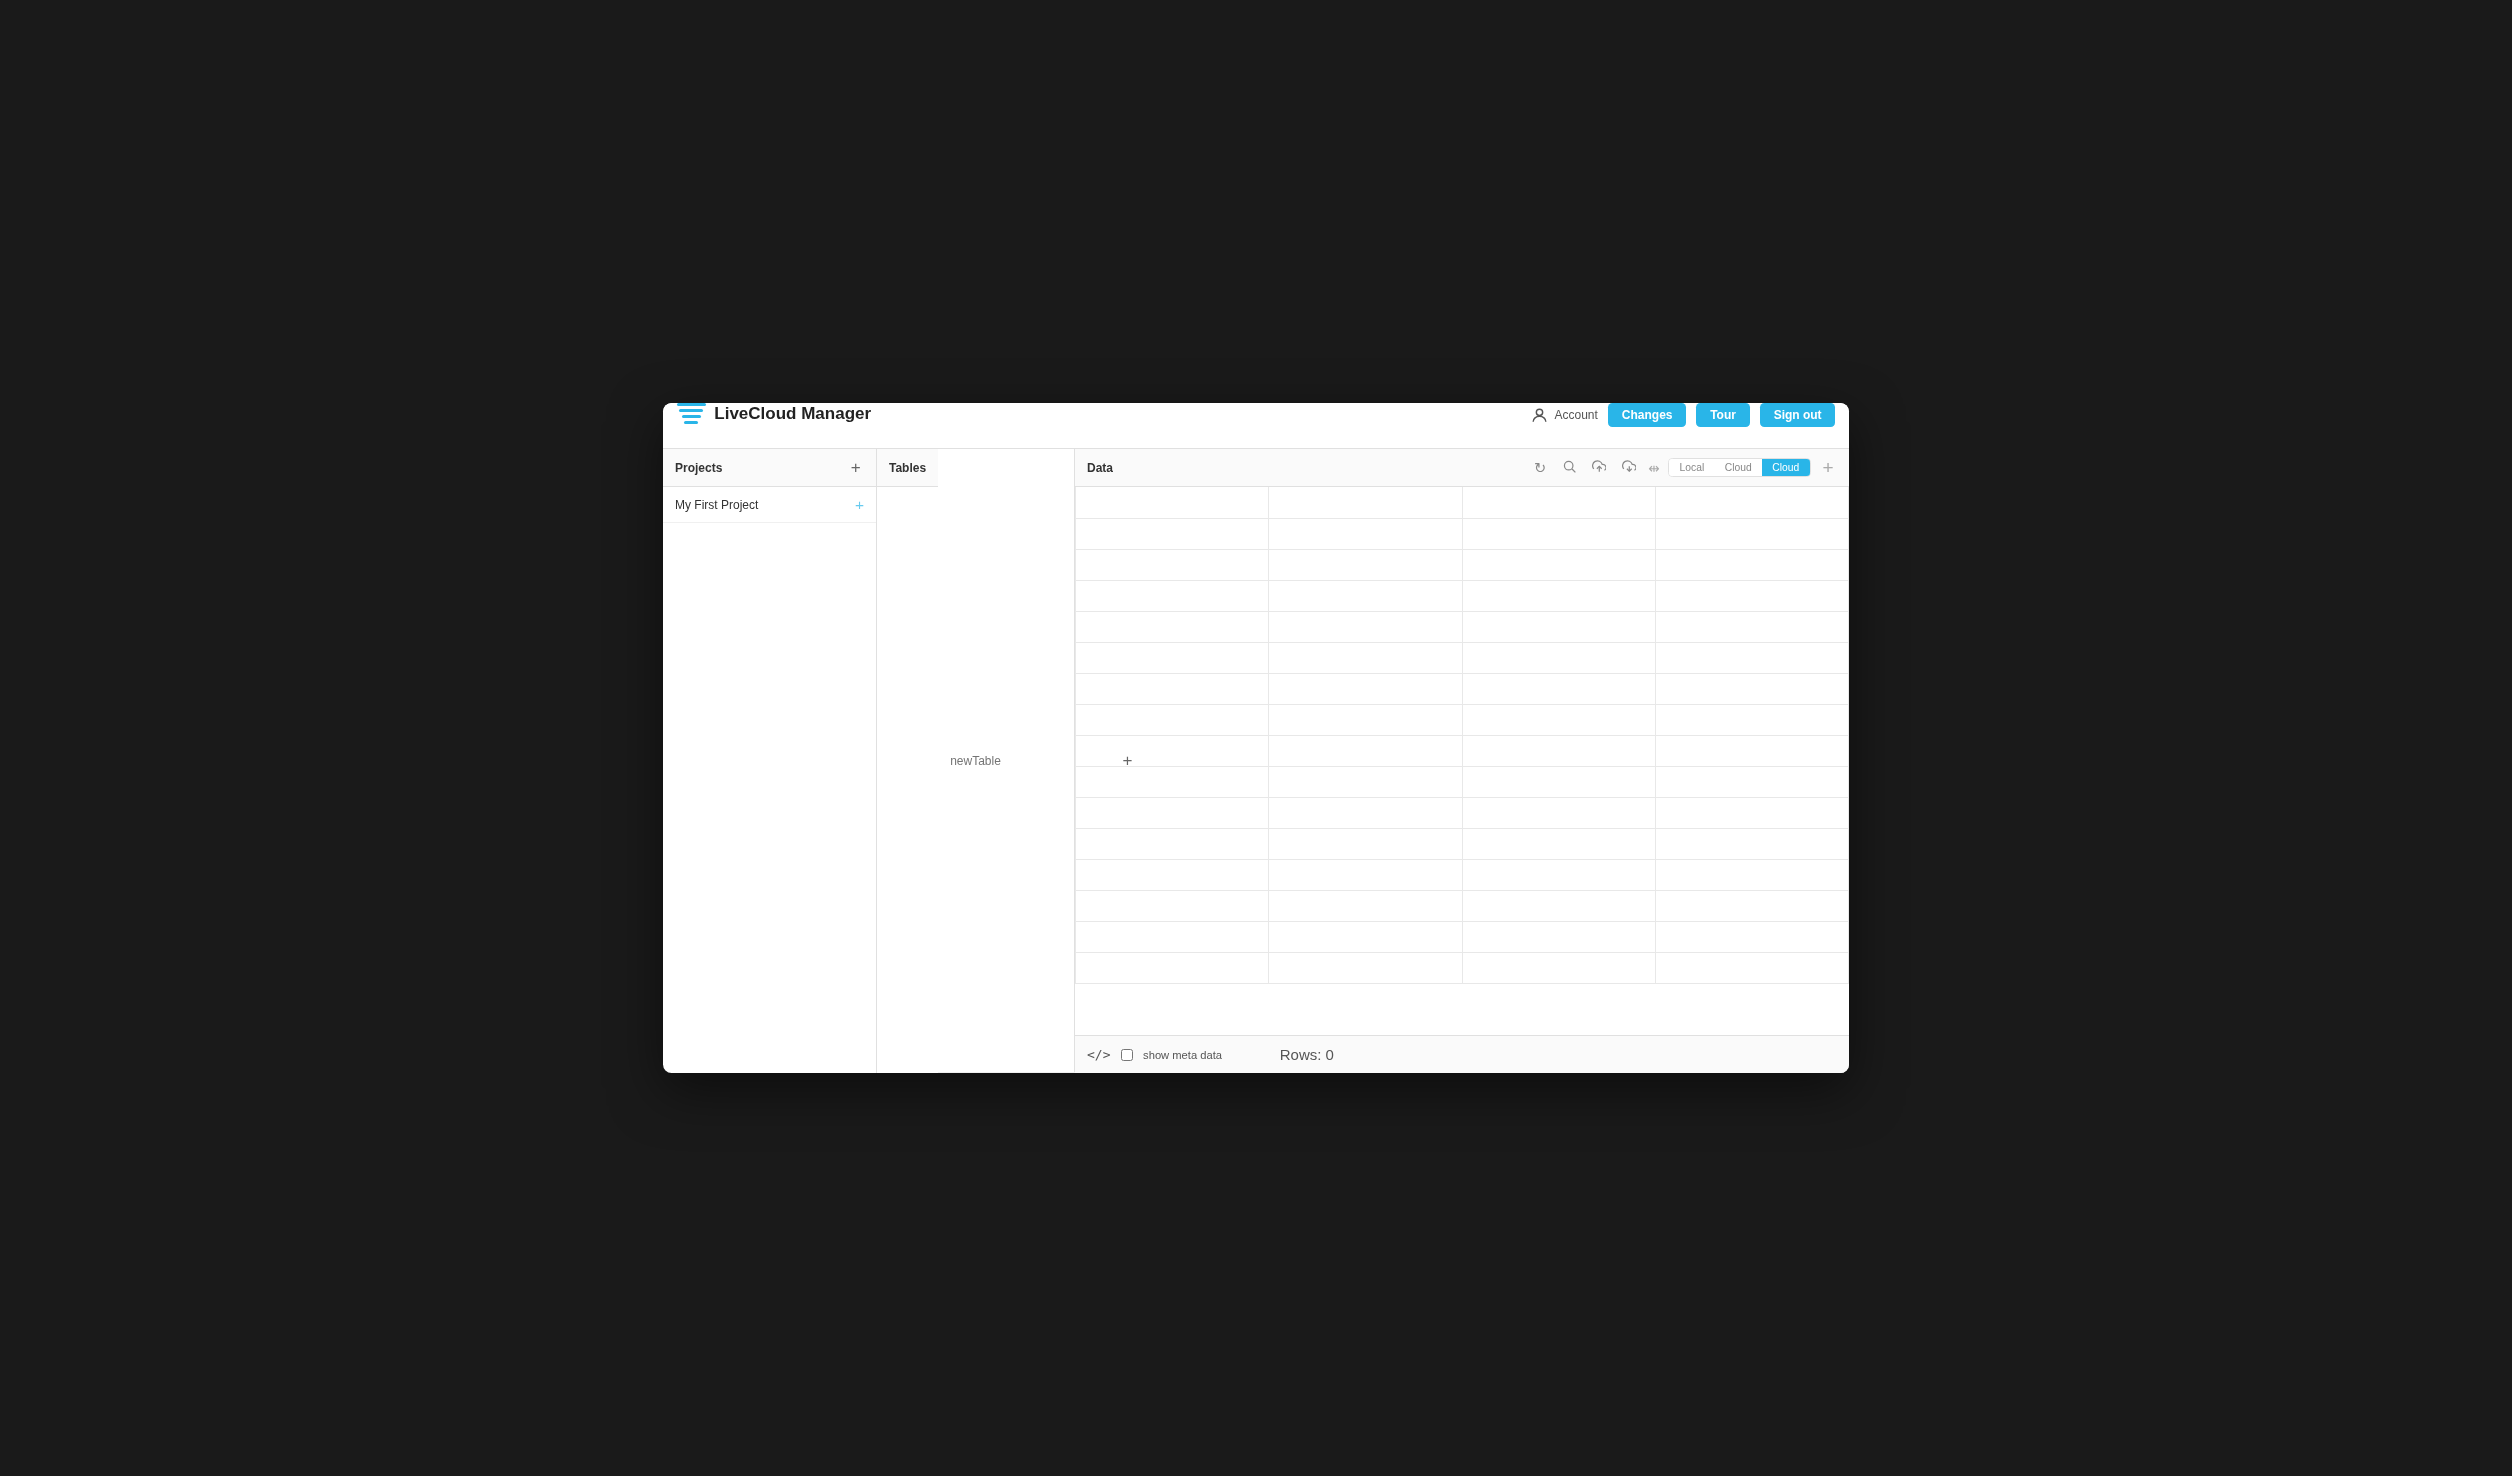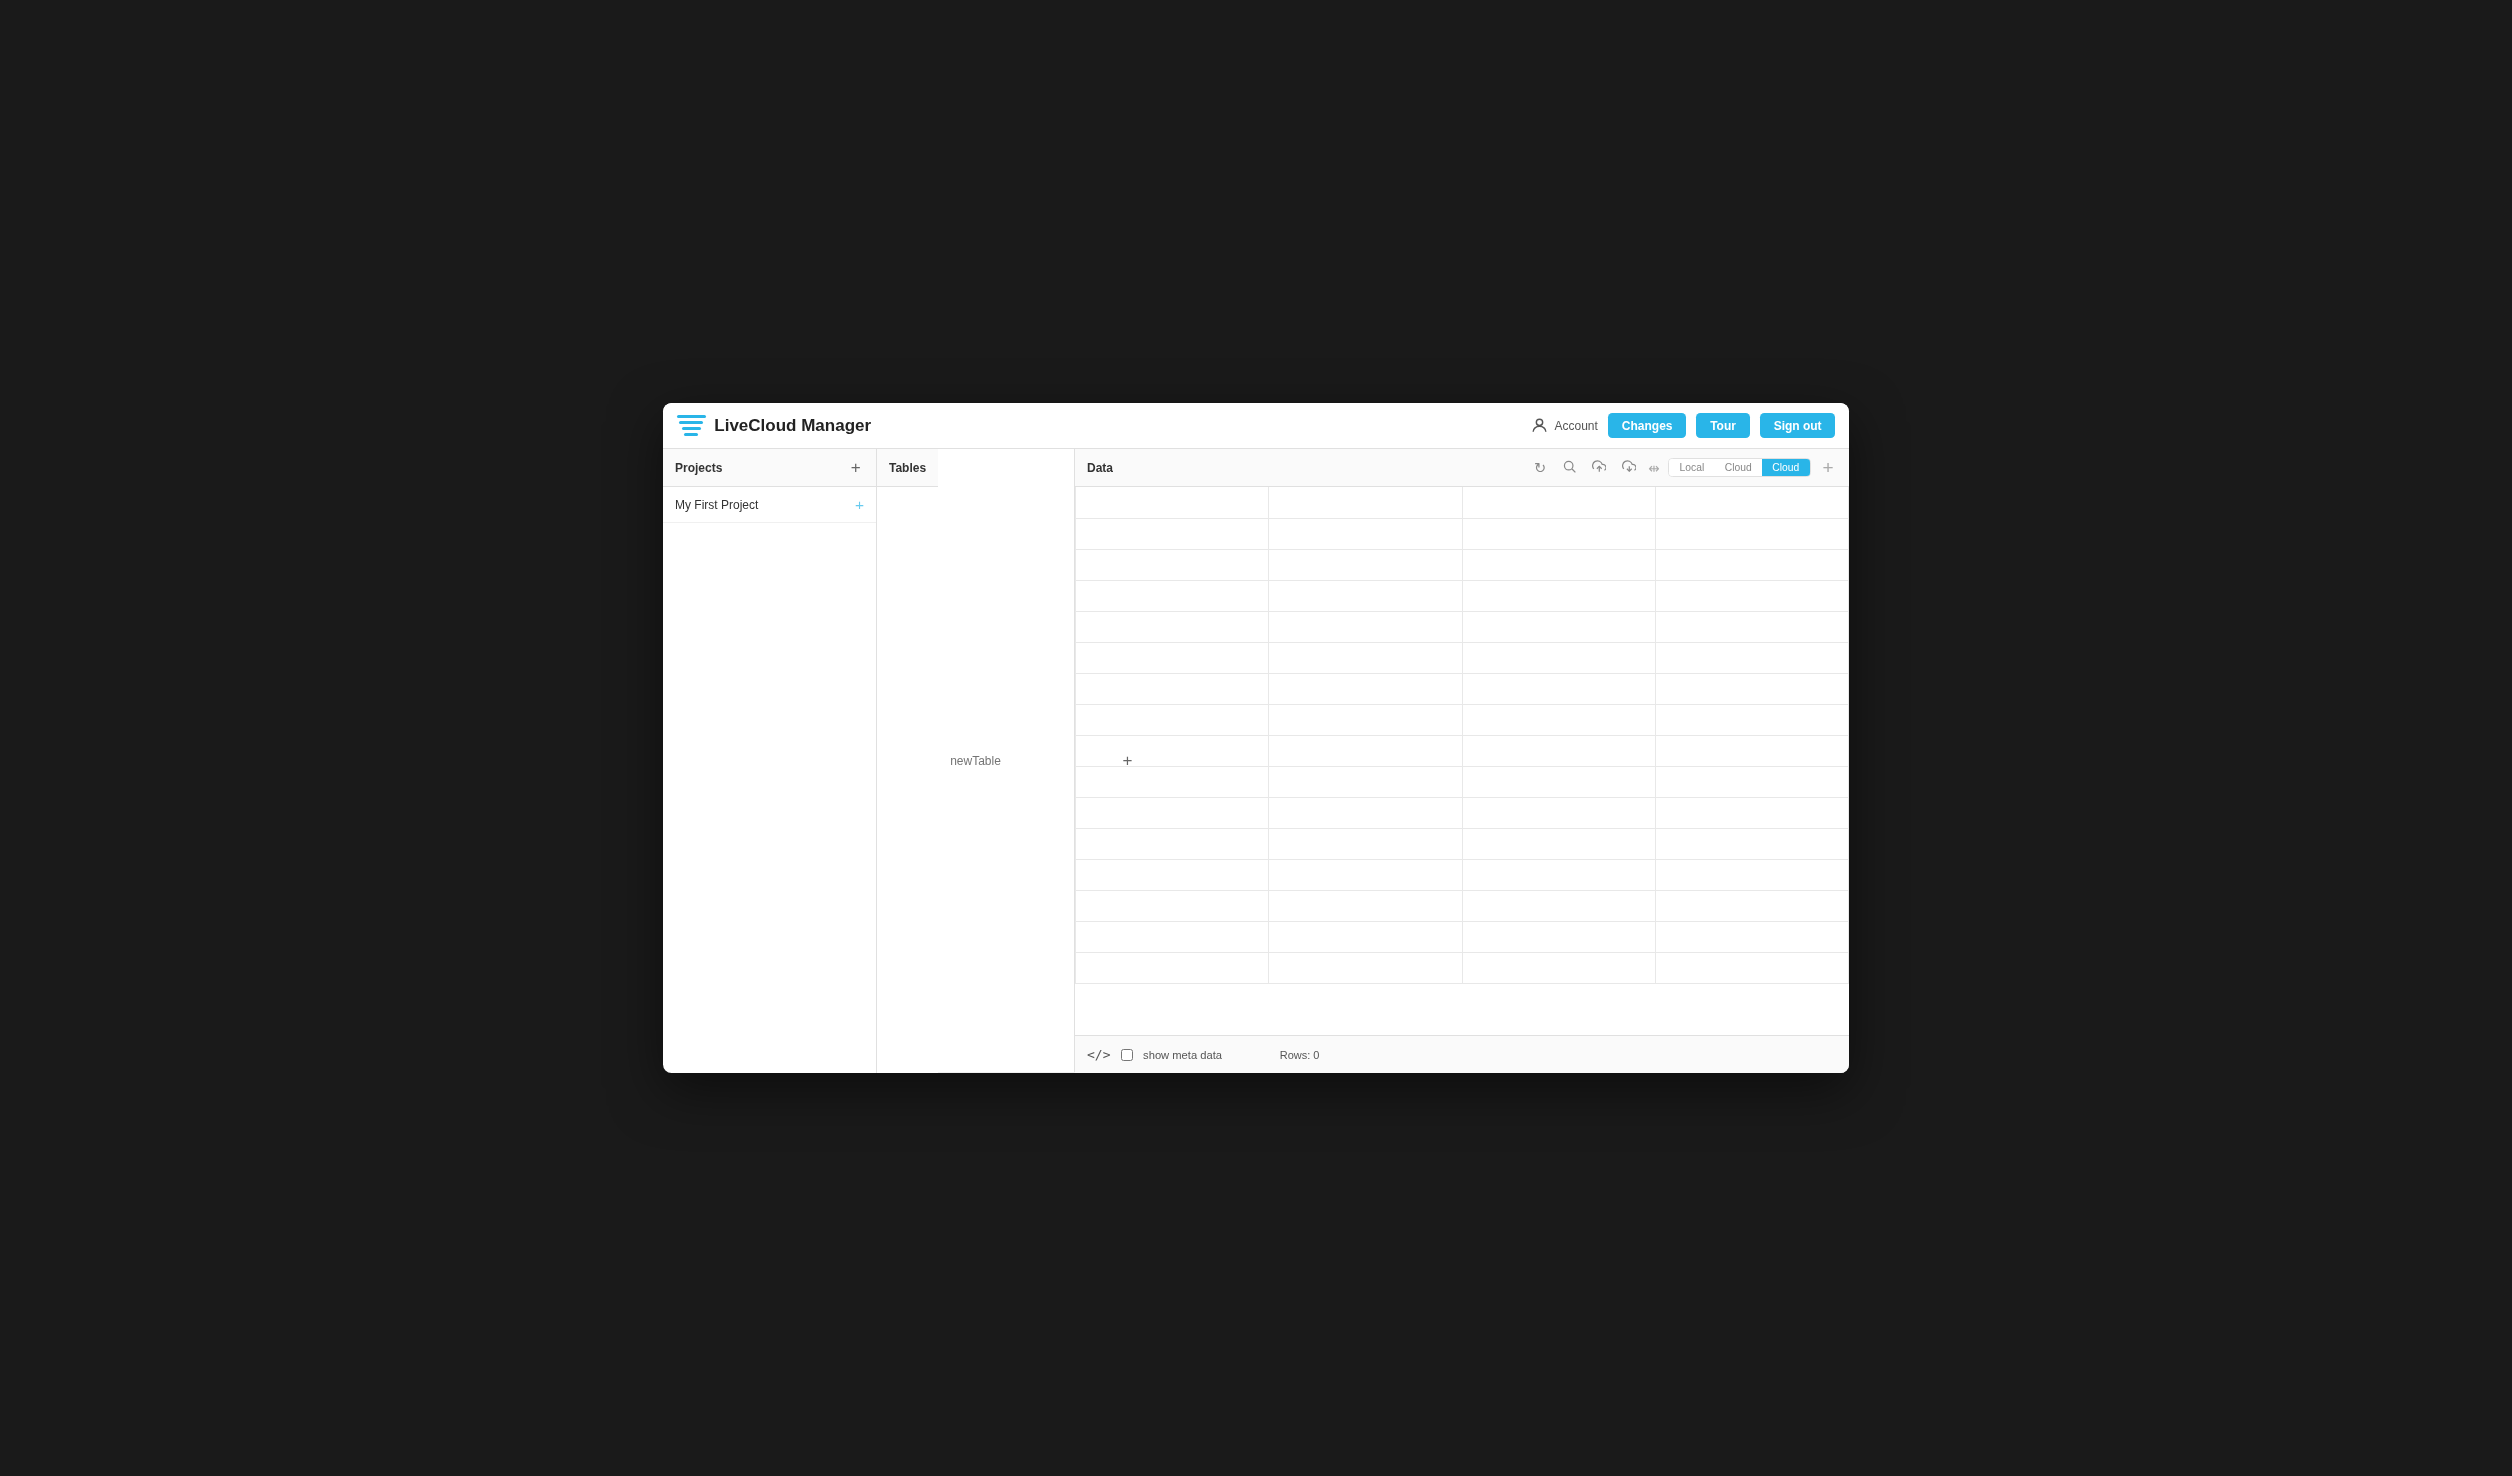--- a/index.html
+++ b/index.html
@@ -50,21 +50,21 @@
     .title-text {
       font-size: 11.2px;
       color: #444;
       font-weight: 500;
     }
     .header {
       height: 46px;
       background: #ffffff;
       border-bottom: 0.9px solid #e0e0e0;
       display: flex;
-      align-items: center;
+      align-items: flex-start;
       padding: 0 13.7px;
       flex-shrink: 0;
     }
     .logo-area {
       display: flex;
       align-items: center;
       gap: 8.6px;
       flex: 1;
     }
     .logo-icon {
@@ -269,21 +269,21 @@
     .meta-checkbox {
       width: 12px;
       height: 12px;
       cursor: pointer;
     }
     .meta-label {
       font-size: 11.2px;
       color: #555;
     }
     .rows-count {
-      font-size: 11px;
+      font-size: 15px;
       color: #555;
       margin-left: 3.4px;
       padding-left: 44px;
     }
     .separator-icon {
       font-size: 13.7px;
       color: #aaa;
       cursor: pointer;
     }
     .data-grid-content {

